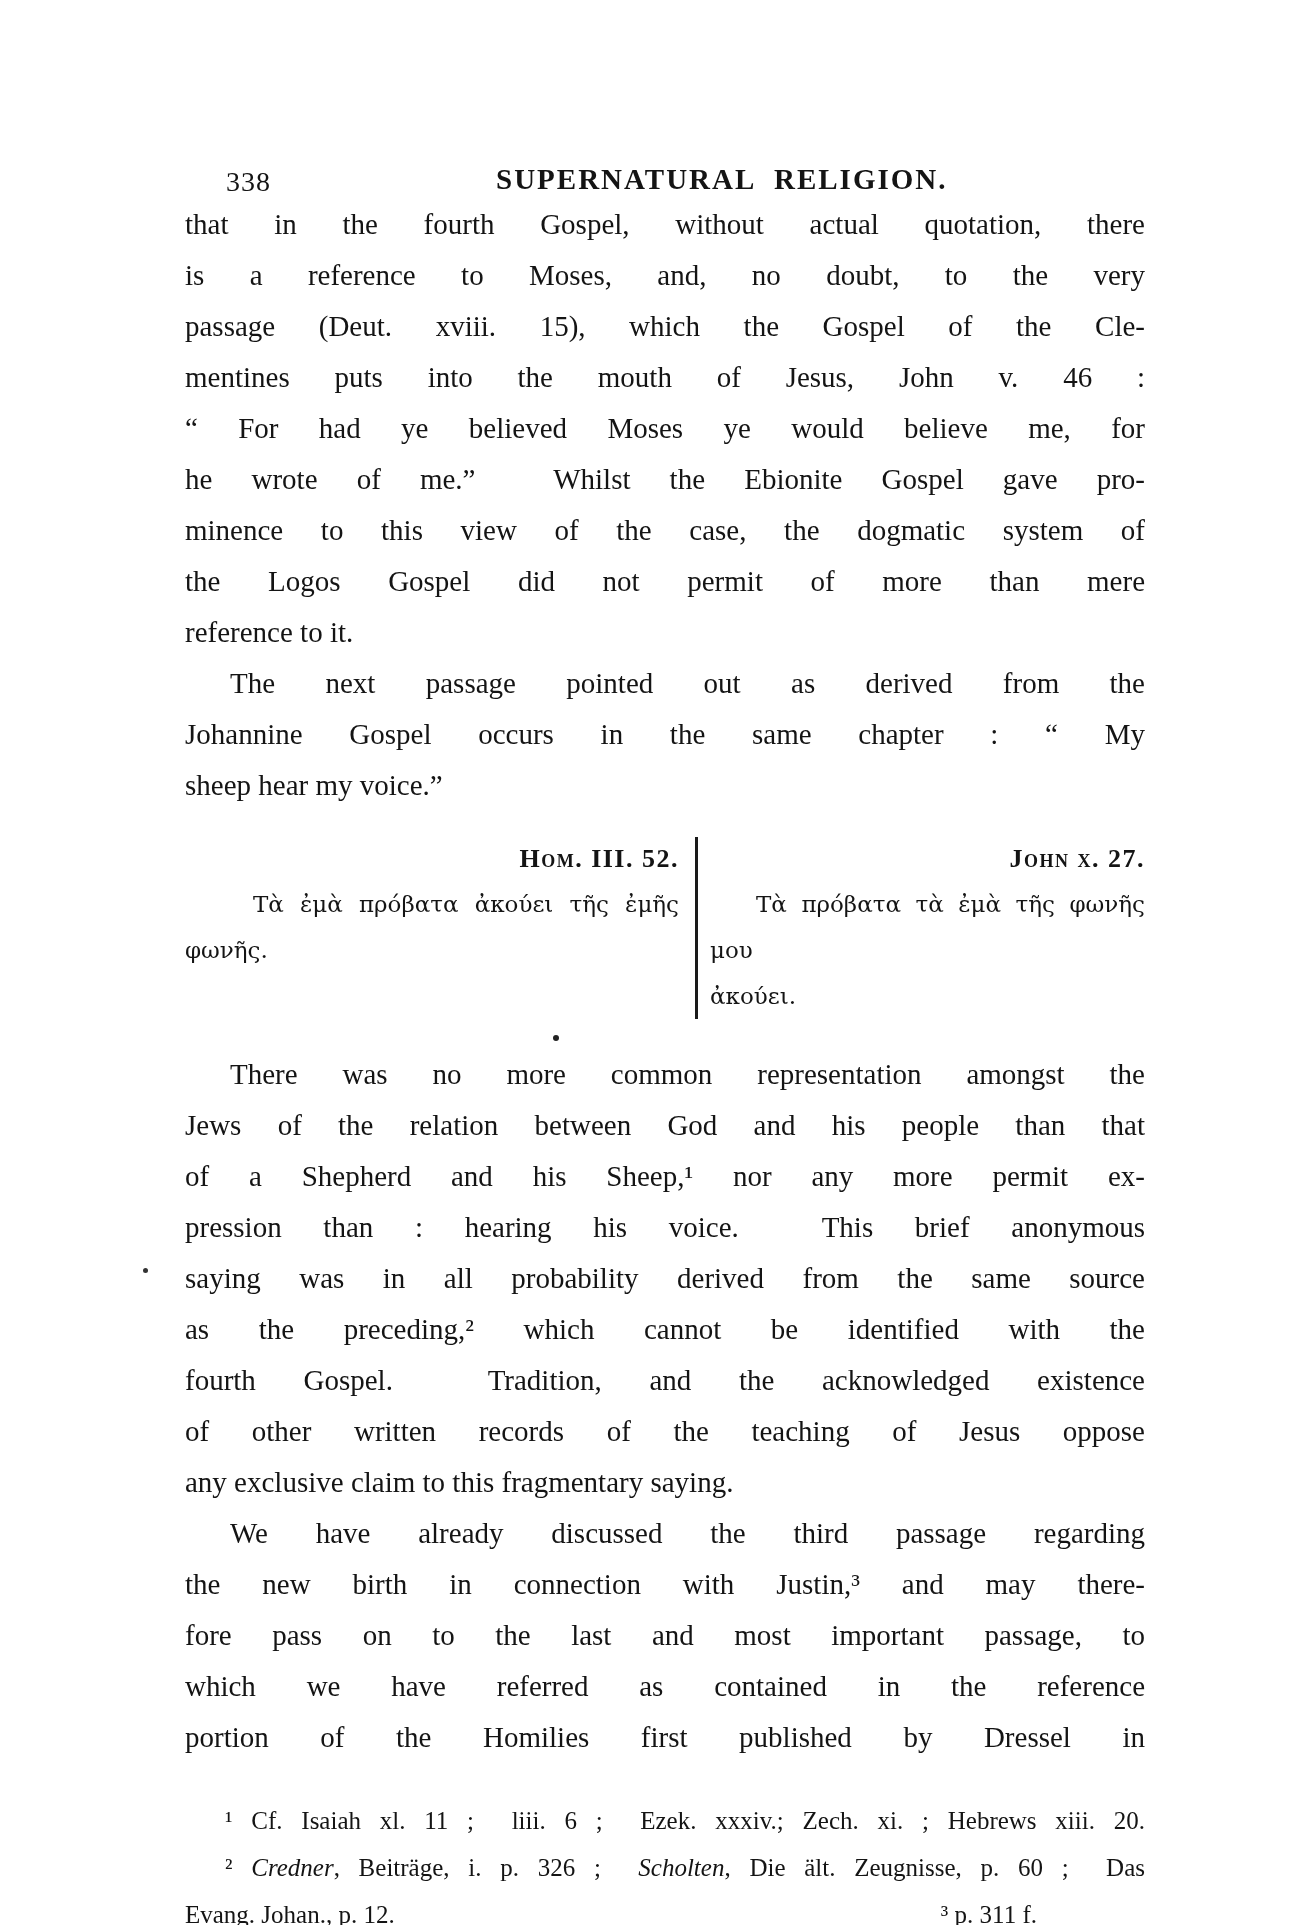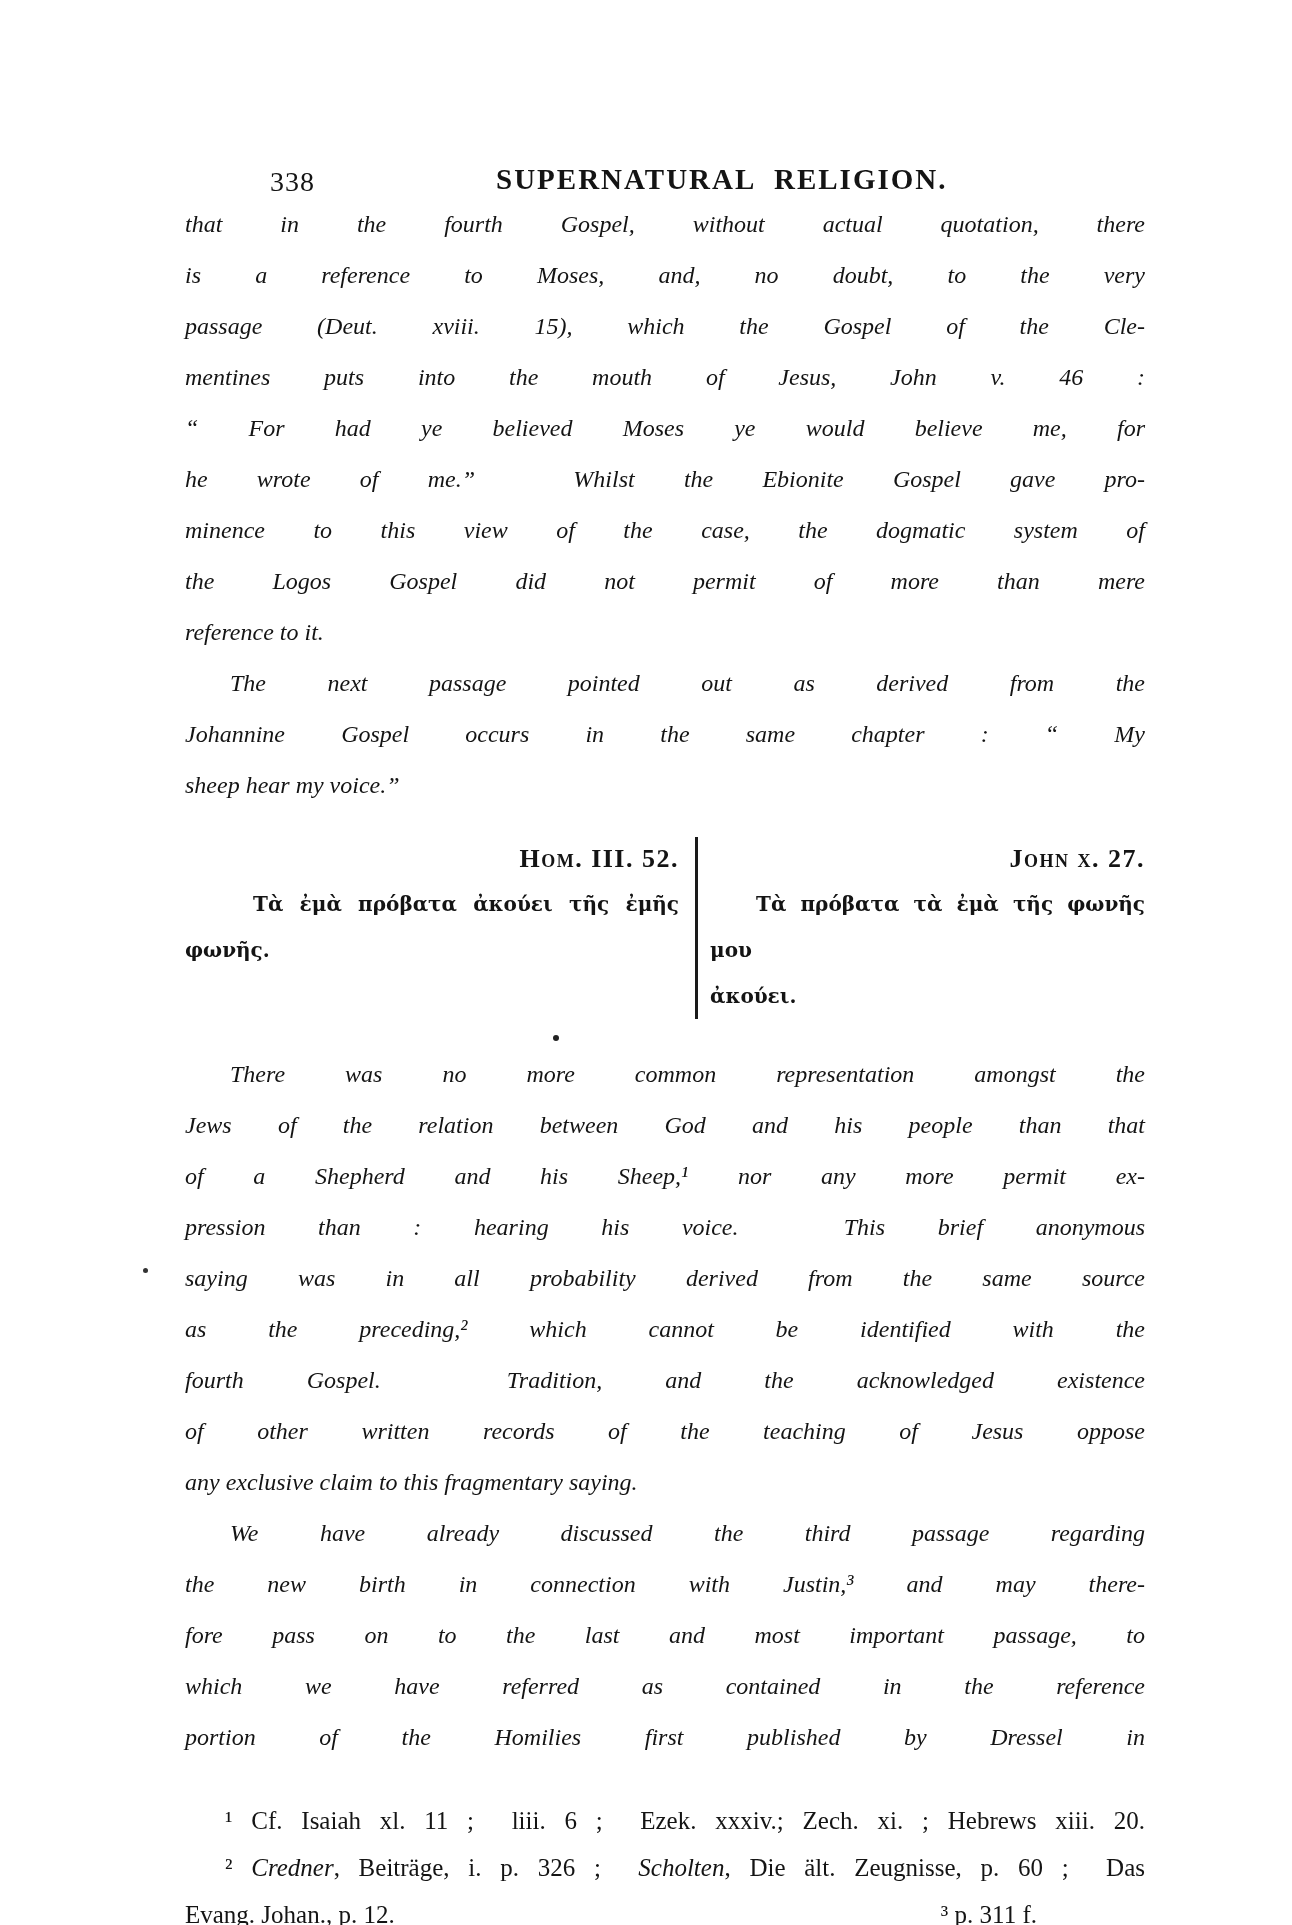--- a/index.html
+++ b/index.html
@@ -1,45 +1,44 @@
 <!DOCTYPE html>
 <html><head>
 <meta charset="utf-8">
 <style>
   html,body{margin:0;padding:0;background:#e8e8e8;}
   .page{
     position:relative;width:1292px;height:1925px;margin:0 auto;
     background:#ffffff;color:#141414;
     font-family:"Liberation Serif",serif;overflow:hidden;
   }
-  .running-number{position:absolute;left:226px;top:166px;font-size:28px;letter-spacing:1px;margin-left:44px;}
+  .running-number{position:absolute;left:226px;top:166px;font-size:28px;letter-spacing:1px;}
   .running-title{
     position:absolute;left:496px;top:163px;font-size:29px;font-weight:700;
     letter-spacing:2px;word-spacing:10px;
   }
   .content{position:absolute;left:185px;top:199px;width:960px;}
   .para{margin:0;}
   .ln{
-    font-size:24px;line-height:51px;white-space:pre-wrap;
-    text-align:justify;text-align-last:justify;font-style:italic;
+    font-size:29px;line-height:51px;white-space:pre-wrap;
+    text-align:justify;text-align-last:justify;
   }
   .ln.end{text-align:left;text-align-last:left;}
   .ln.ind{text-indent:45px;}
   
   .gq{display:flex;margin-top:26px;}
   .gq-left{width:513px;box-sizing:border-box;border-right:3px solid #1a1a1a;padding-right:16px;}
   .gq-right{flex:1;padding-left:12px;}
   .gq-head{
     font-size:26px;line-height:44px;font-weight:700;font-variant:small-caps;
     text-align:right;letter-spacing:1.5px;
   }
   .gq-ln{
-    font-size:20px;line-height:46px;
+    font-size:23px;line-height:46px;
     font-family:"DejaVu Serif","Liberation Serif",serif;
-    font-weight:bold;
   }
   .gq-ln.j{text-align:justify;text-align-last:justify;}
   .gq-l1-left{text-indent:68px;}
   .gq-l1-right{text-indent:46px;}
   .sep-dot{width:6px;height:6px;border-radius:50%;background:#222;margin:16px 0 8px 368px;}
   .p3{margin-top:4px;}
   .fn{margin-top:34px;}
   .fn-ln{font-size:25px;line-height:47px;white-space:pre-wrap;}
   .fn-just{text-indent:40px;text-align:justify;text-align-last:justify;}
   .fn-last{display:flex;justify-content:space-between;padding-right:108px;}

